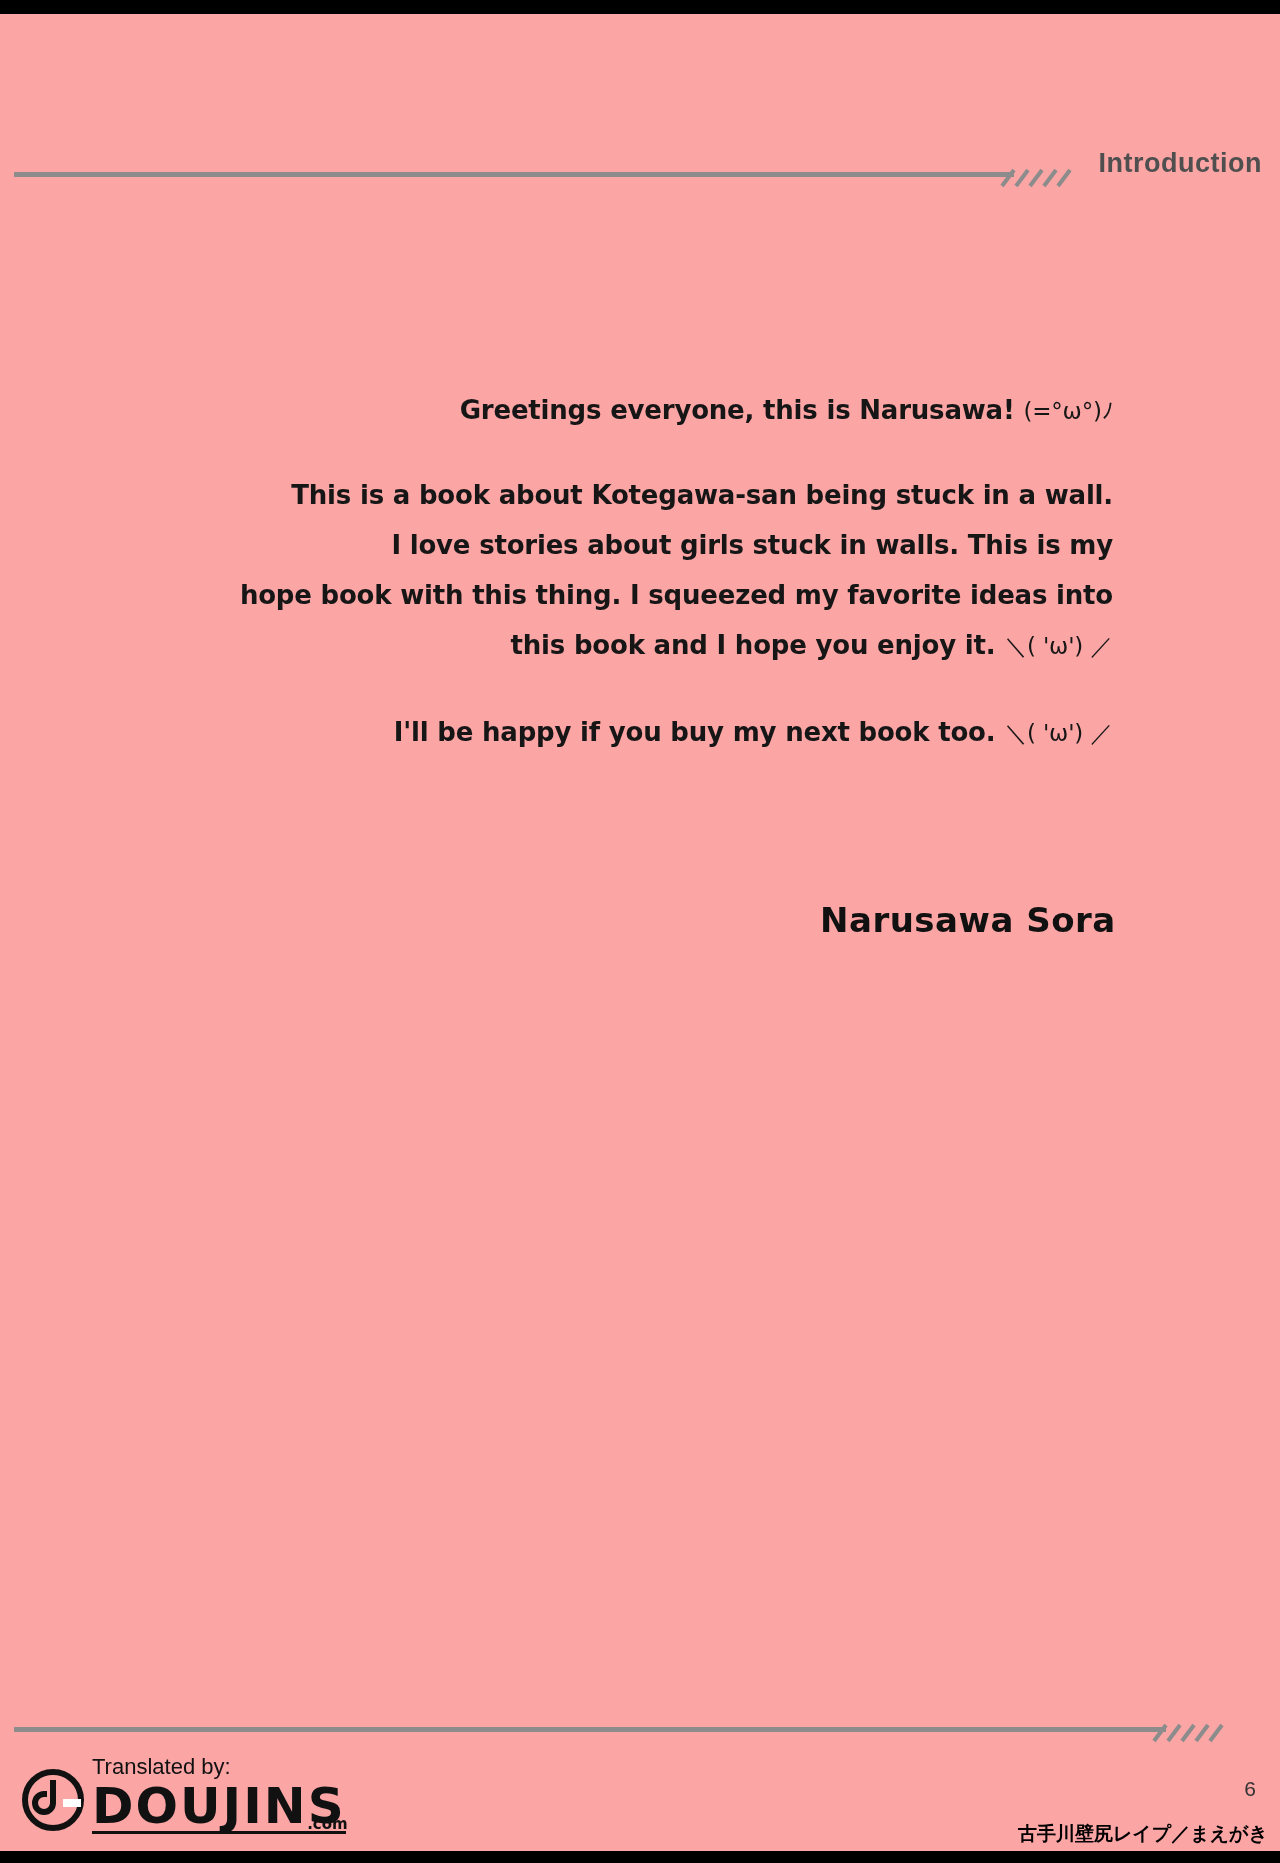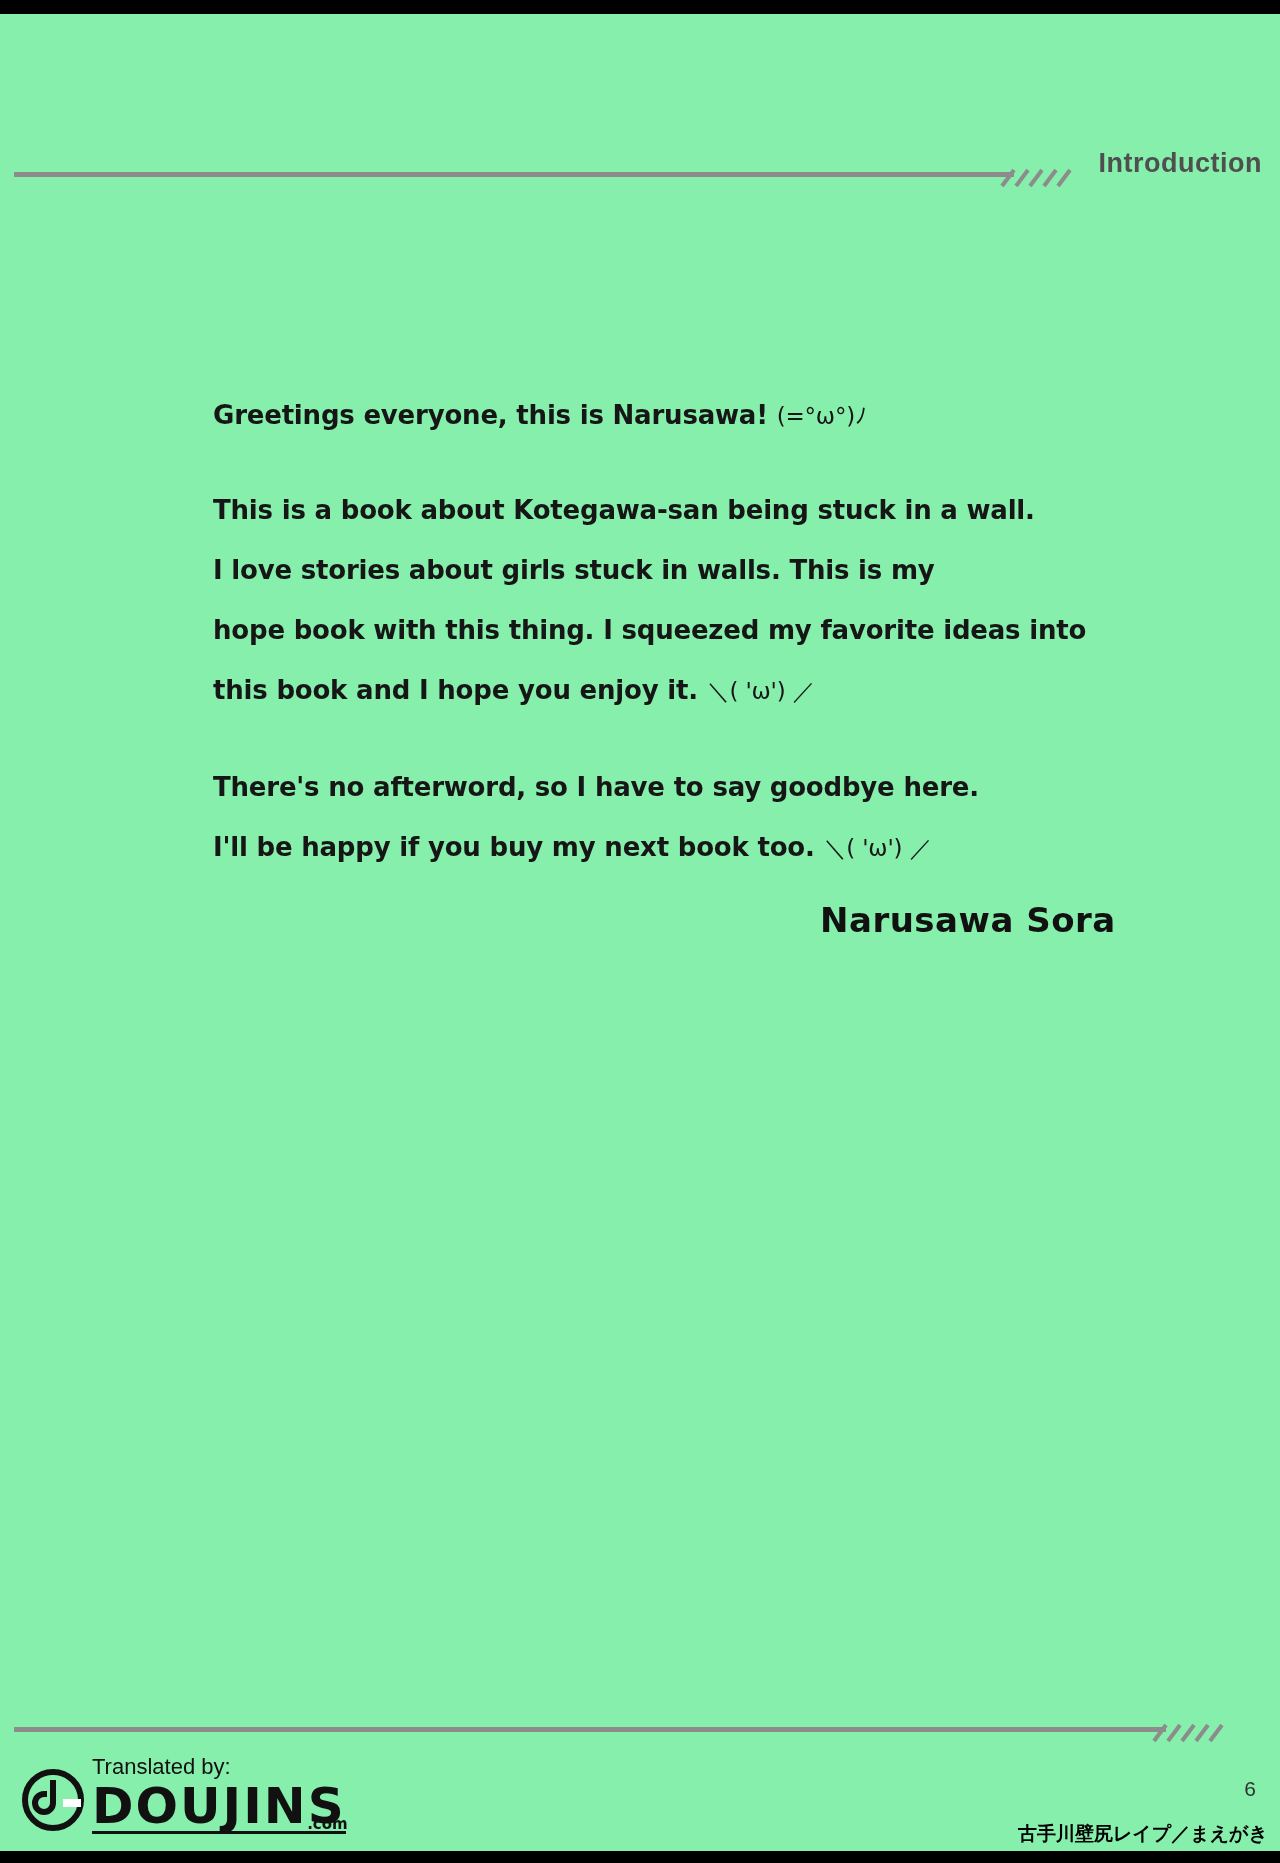--- a/index.html
+++ b/index.html
@@ -10,21 +10,21 @@
   body {
     width: 1280px;
     height: 1863px;
     position: relative;
     font-family: "Liberation Sans", sans-serif;
     overflow: hidden;
   }
   .page {
     position: absolute;
     inset: 0;
-    background: #86efac;
+    background: #fca5a5;
   }
   
   .edge-bar-top {
     position: absolute;
     left: 0; top: 0;
     width: 1280px; height: 14px;
     background: #000000;
   }
   .edge-bar-bottom {
     position: absolute;
@@ -72,23 +72,24 @@
     position: absolute;
     left: 213px;
     top: 385px;
     width: 900px;
     color: #161616;
     font-family: "DejaVu Sans", sans-serif;
   }
   .line {
     font-size: 26px;
     font-weight: bold;
-    line-height: 60px;
+    line-height: 50px;
     white-space: nowrap;
     letter-spacing: -0.2px;
+    text-align: right;
   }
   .line .kao {
     font-weight: normal;
     font-size: 23px;
   }
   .para-gap {
     height: 34px;
   }
   .para-gap2 {
     height: 36px;
@@ -243,23 +244,20 @@
     <div class="line">
       <span>hope book with this thing. I squeezed my favorite ideas into</span>
     </div>
     <div class="line">
       <span>this book and I hope you enjoy it.</span>
       <span class="kao">＼( 'ω') ／</span>
     </div>
     <div class="para-gap2"></div>
 
     <div class="line">
-      <span>There's no afterword, so I have to say goodbye here.</span>
-    </div>
-    <div class="line">
       <span>I'll be happy if you buy my next book too.</span>
       <span class="kao">＼( 'ω') ／</span>
     </div>
   </div>
 
   <div class="signature">Narusawa Sora</div>
 
   <div class="footer-rule-wrap">
     <div class="footer-rule"></div>
     <div class="footer-hatch">

